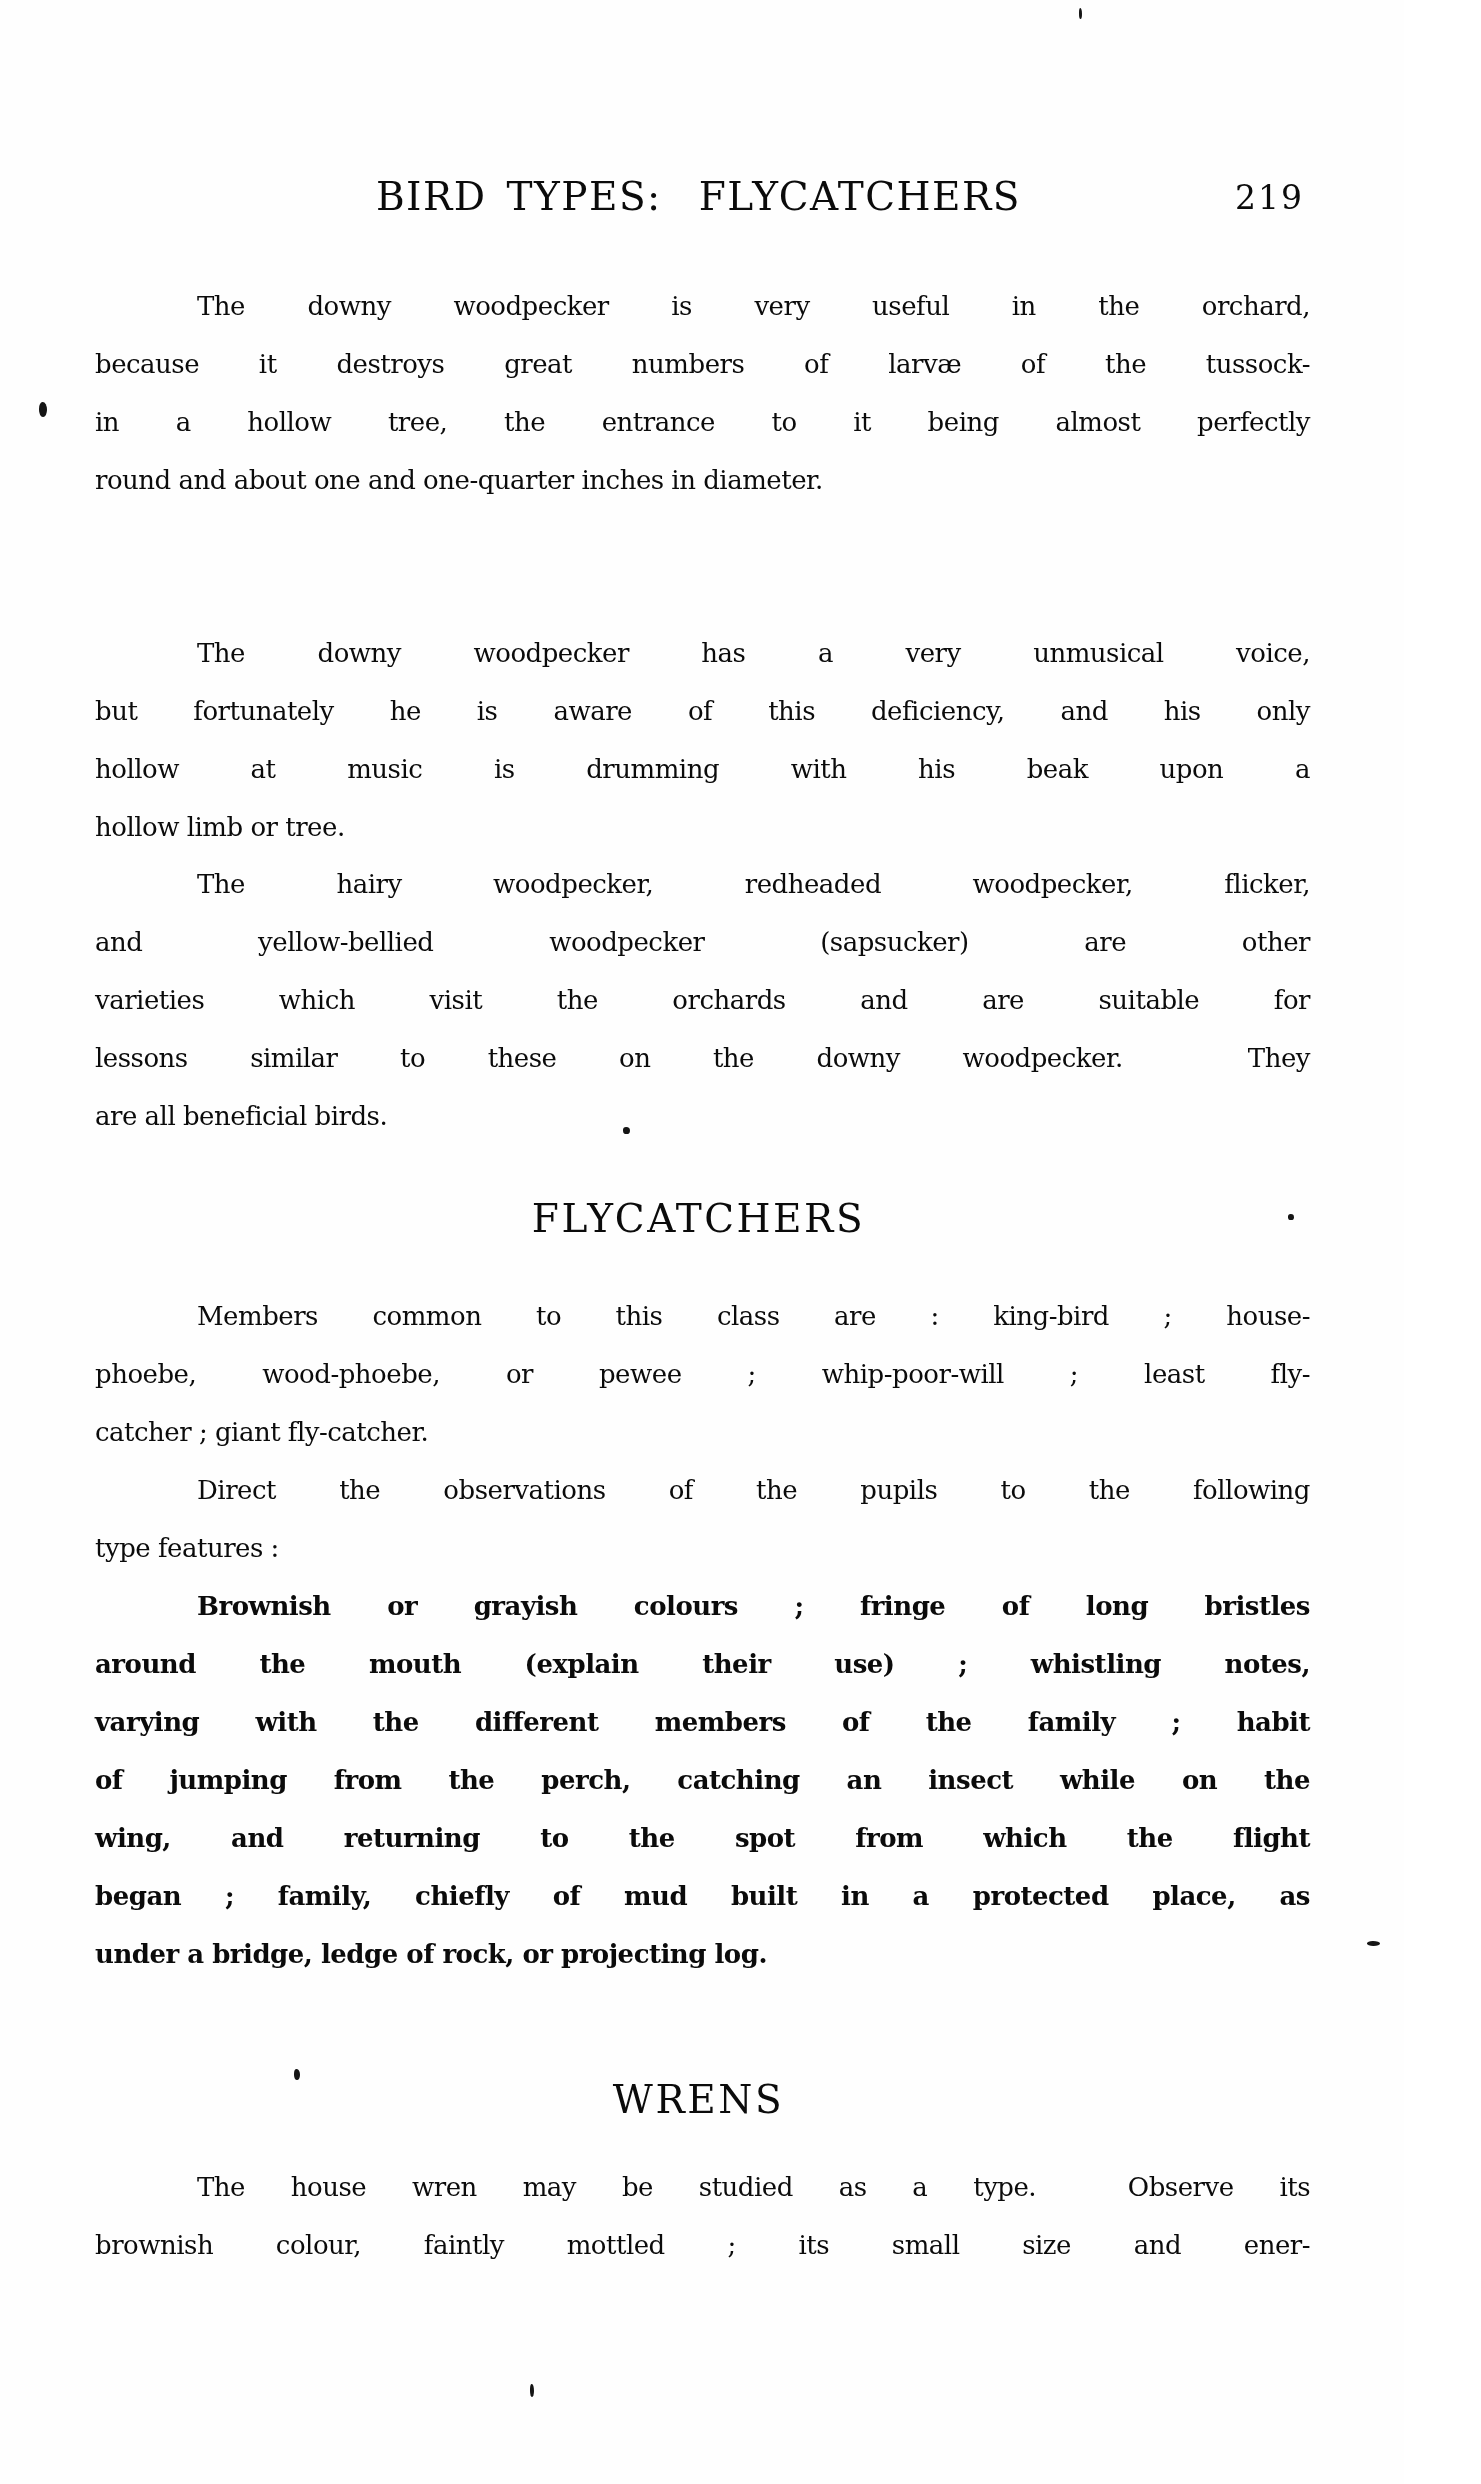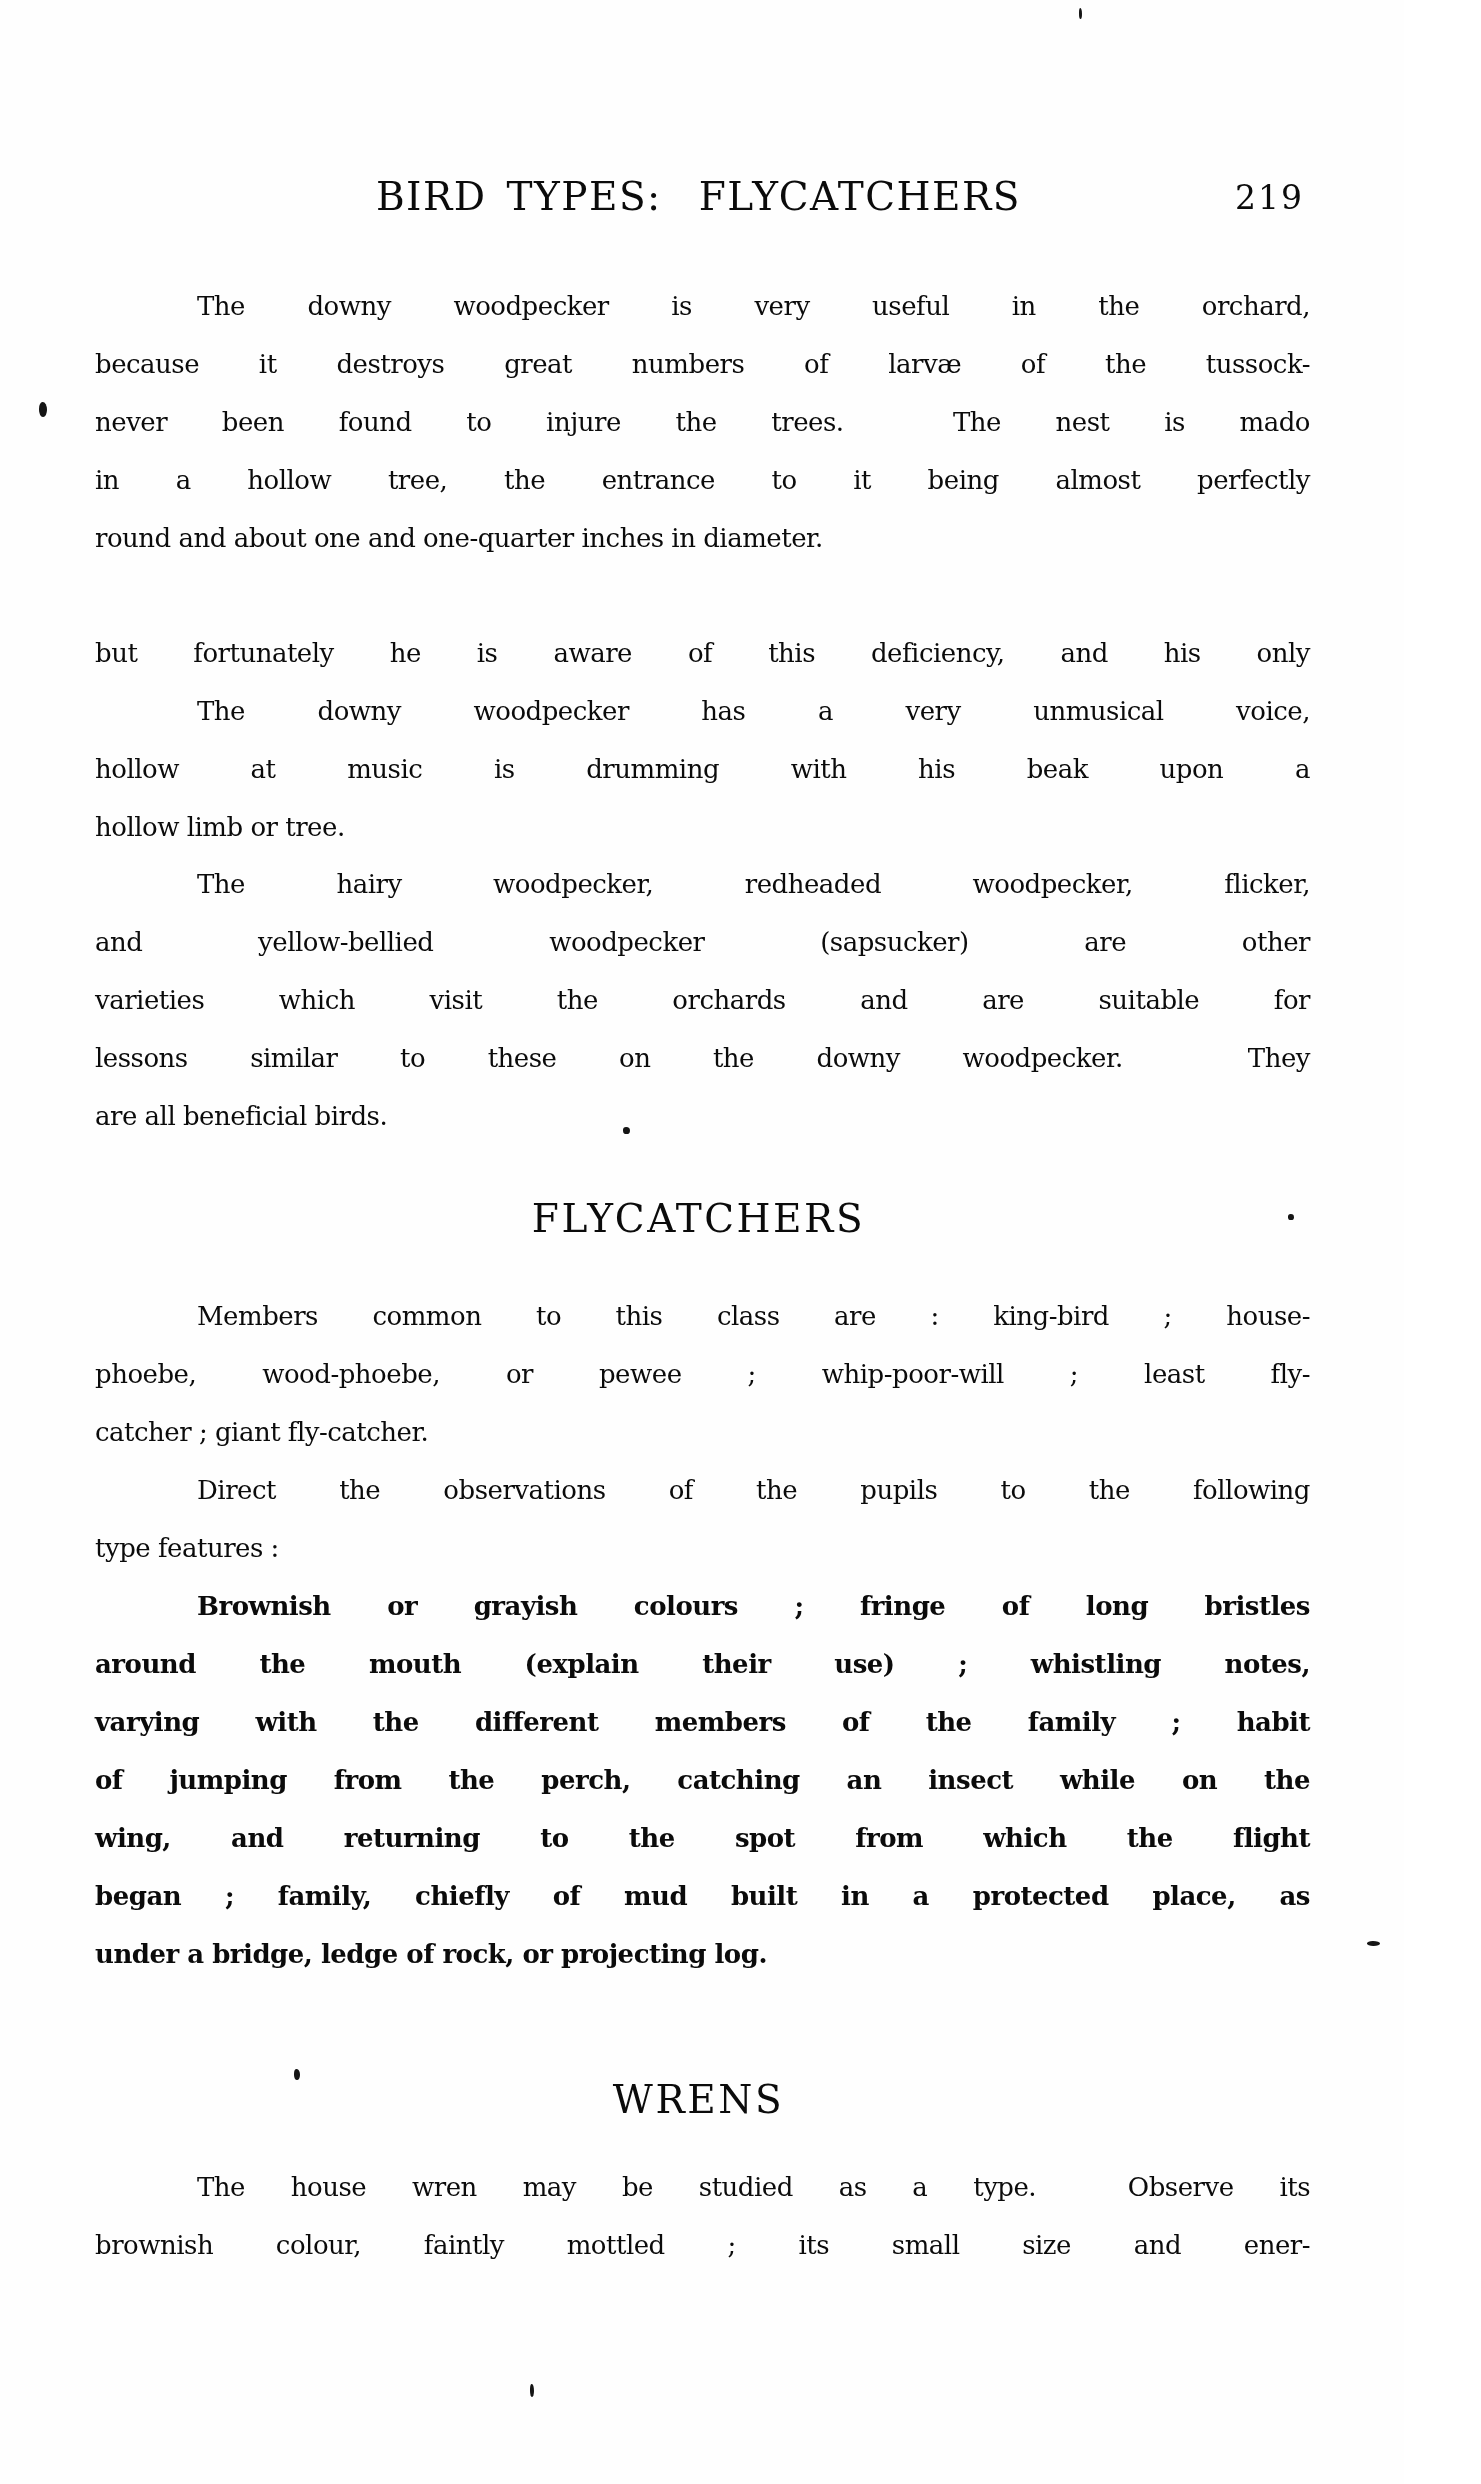--- a/index.html
+++ b/index.html
@@ -97,27 +97,26 @@
       <span>BIRD TYPES:</span>
       <span>FLYCATCHERS</span>
     </div>
     <span id="page-number">219</span>
   </div>
 
   <div id="text-column">
       <div class="para" style="top: 277px;">
         <div class="line indent">The downy woodpecker is very useful in the orchard,</div>
         <div class="line">because it destroys great numbers of larvæ of the tussock-</div>
-        <div class="line">never been found to injure the trees.  The nest is mado</div>
         <div class="line">in a hollow tree, the entrance to it being almost perfectly</div>
         <div class="line end">round and about one and one-quarter inches in diameter.</div>
       </div>
       <div class="para" style="top: 624px;">
+        <div class="line indent">The downy woodpecker has a very unmusical voice,</div>
         <div class="line">but fortunately he is aware of this deficiency, and his only</div>
-        <div class="line indent">The downy woodpecker has a very unmusical voice,</div>
         <div class="line">hollow at music is drumming with his beak upon a</div>
         <div class="line end">hollow limb or tree.</div>
       </div>
       <div class="para" style="top: 855px;">
         <div class="line indent">The hairy woodpecker, redheaded woodpecker, flicker,</div>
         <div class="line">and yellow-bellied woodpecker (sapsucker) are other</div>
         <div class="line">varieties which visit the orchards and are suitable for</div>
         <div class="line">lessons similar to these on the downy woodpecker.  They</div>
         <div class="line end">are all beneficial birds.</div>
       </div>

